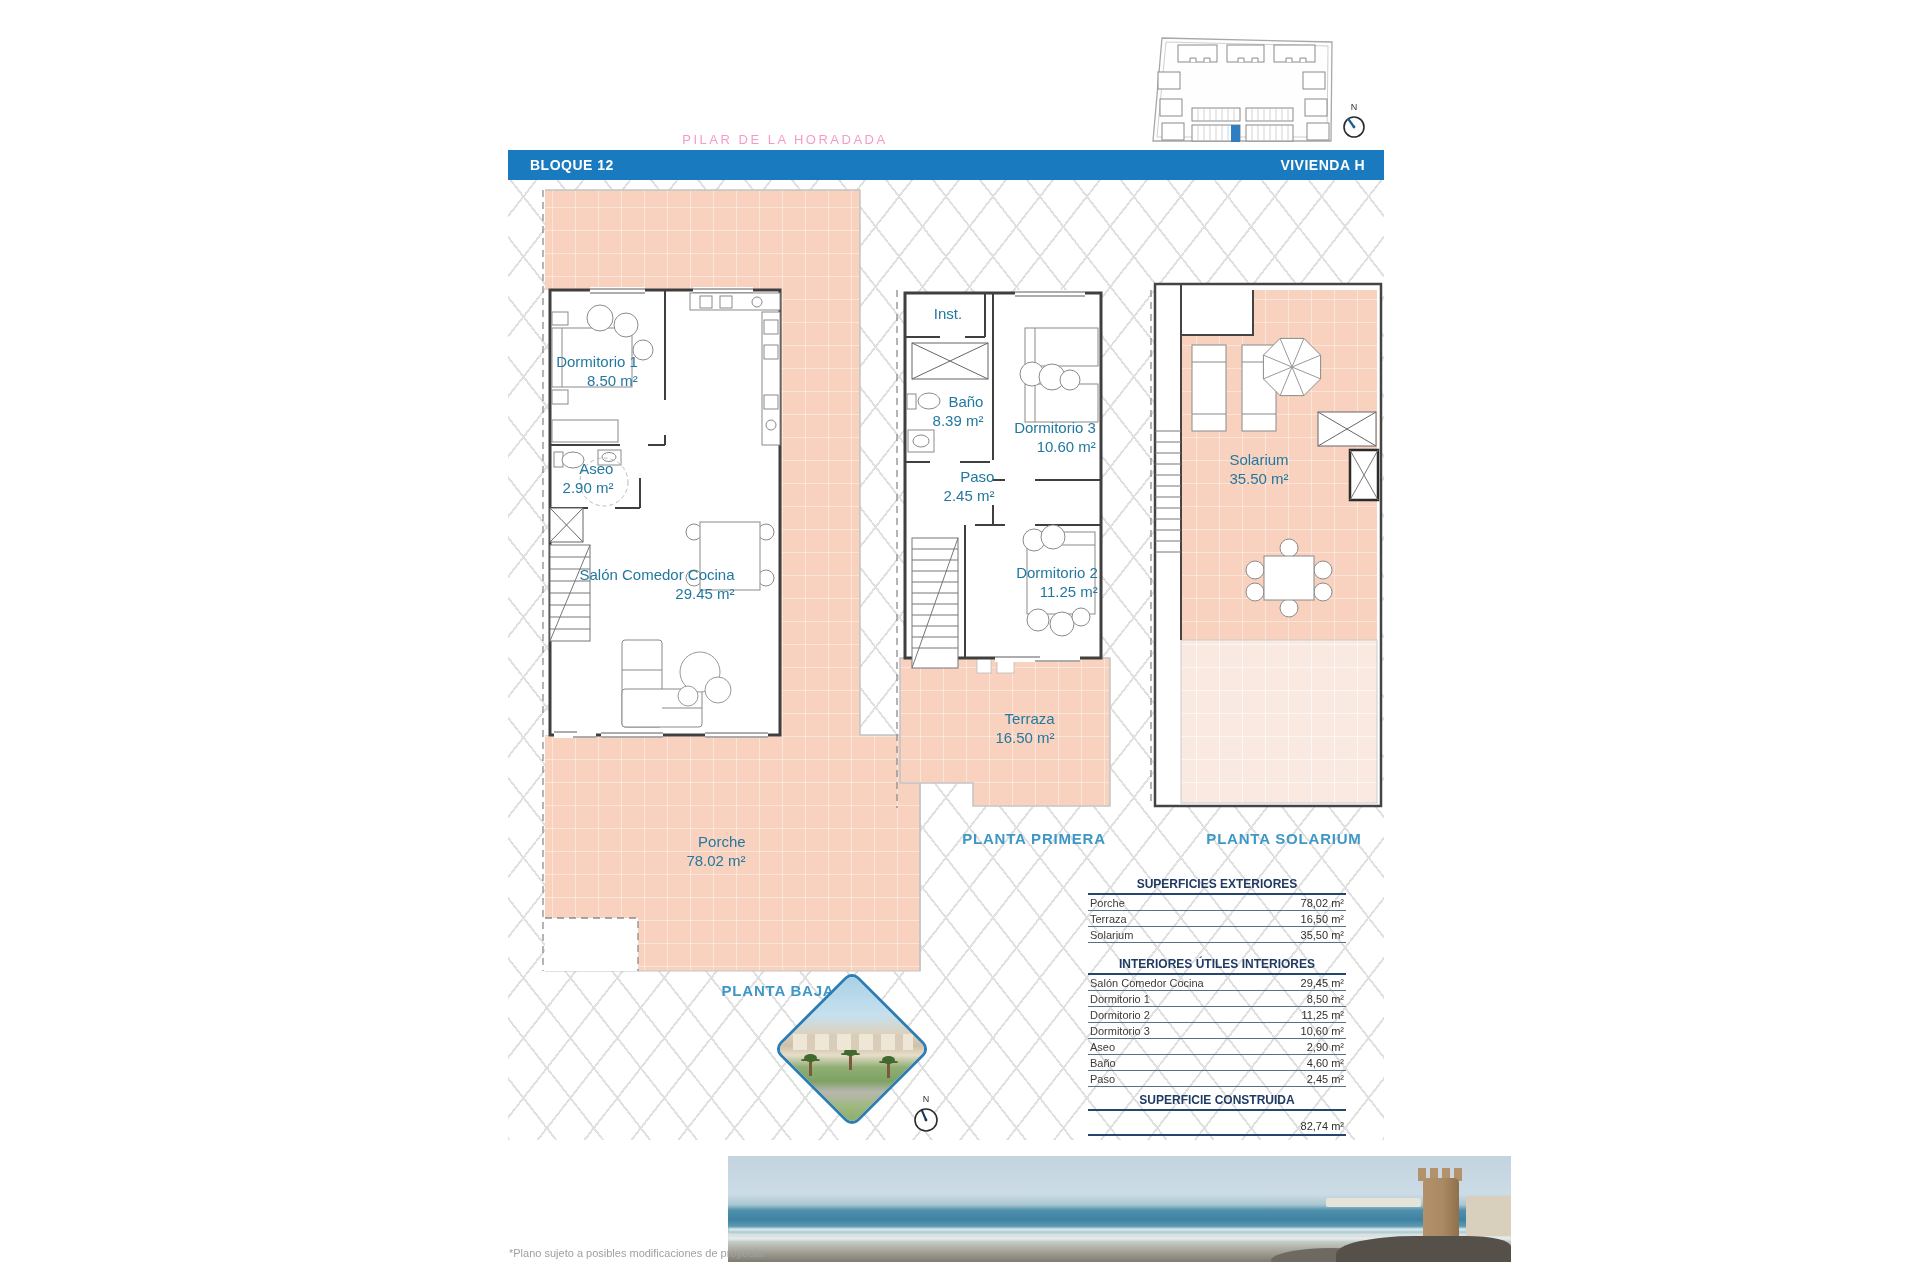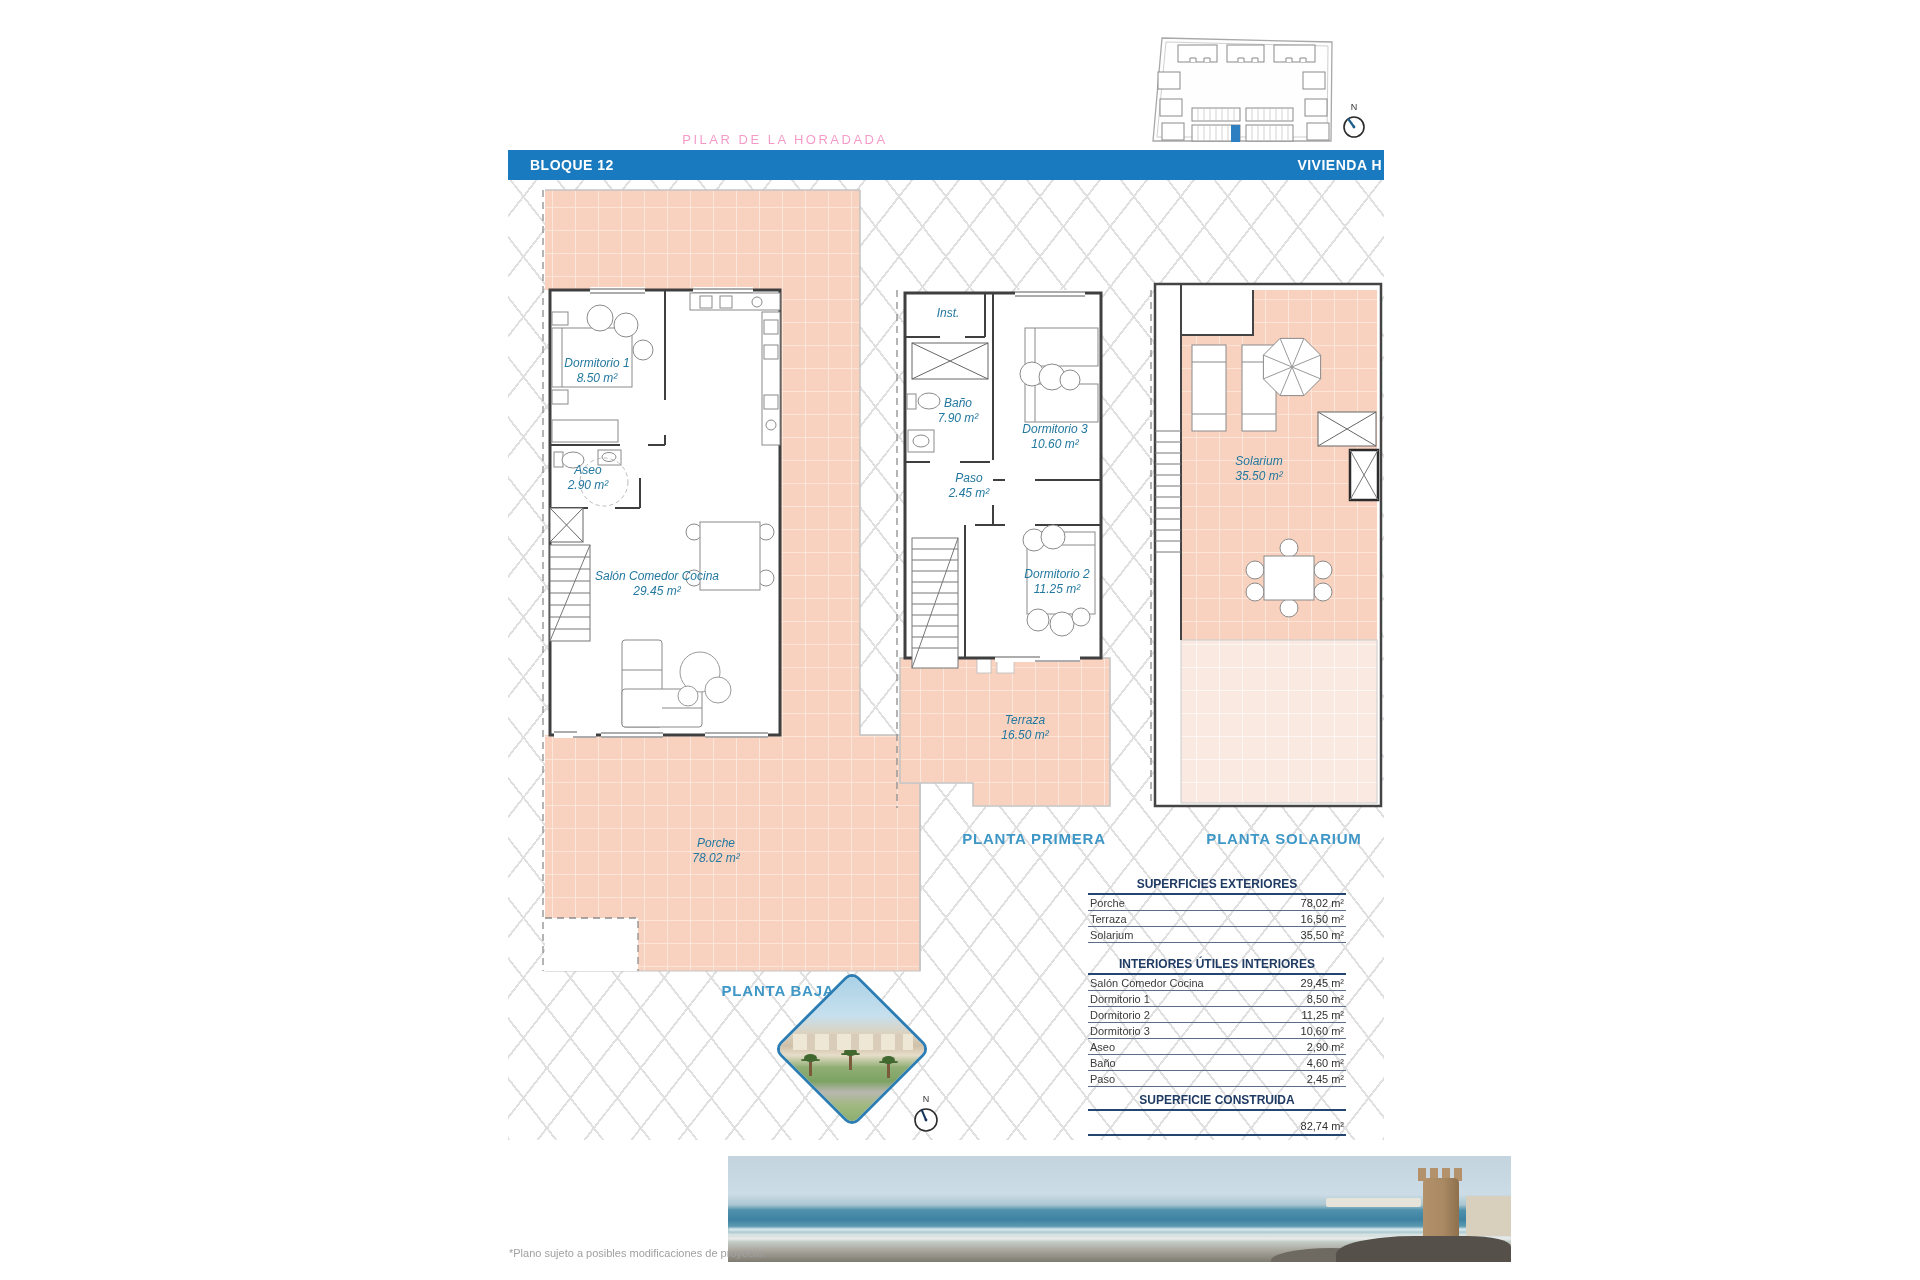--- a/index.html
+++ b/index.html
@@ -11,30 +11,30 @@
       repeating-linear-gradient(52deg,#e0e0e0 0 2px,transparent 2px 37px),
       repeating-linear-gradient(-52deg,#e0e0e0 0 2px,transparent 2px 37px);
     z-index:1;}
 
   .watermark{position:absolute;left:655px;top:132px;width:260px;text-align:center;
     font-size:13px;letter-spacing:2.5px;color:#ec4899;opacity:.55;z-index:2;}
 
   .topbar{position:absolute;left:508px;top:150px;width:876px;height:30px;background:#1a7abf;
     display:flex;justify-content:space-between;align-items:center;z-index:4;
     color:#fff;font-weight:bold;font-size:14px;letter-spacing:.5px;}
-  .topbar .lft{padding-left:22px;} .topbar .rgt{padding-right:2px;}
+  .topbar .lft{padding-left:22px;} .topbar .rgt{padding-right:19px;}
 
   svg.layer{position:absolute;z-index:2;}
   .siteplan{left:1140px;top:30px;width:240px;height:120px;}
   .plan1{left:535px;top:160px;width:395px;height:830px;}
   .plan2{left:880px;top:280px;width:250px;height:550px;}
   .plan3{left:1140px;top:275px;width:255px;height:540px;}
 
-  .rlabel{position:absolute;transform:translate(-50%,-50%);text-align:center;color:#23789f;
-    font-size:12px;line-height:1.28;white-space:nowrap;z-index:3;font-style:italic;}
+  .rlabel{position:absolute;transform:translate(-50%,-50%);text-align:right;color:#23789f;
+    font-size:15px;line-height:1.28;white-space:nowrap;z-index:3;}
   .plan-title{position:absolute;transform:translateX(-50%);color:#3e97c6;font-size:15px;
     font-weight:600;letter-spacing:.8px;white-space:nowrap;z-index:3;}
 
   .compass{position:absolute;z-index:3;width:32px;text-align:center;}
   .compass .n{font-size:9px;color:#333;line-height:9px;margin-bottom:1px;}
   .compass-top{left:1338px;top:103px;}
   .compass-bottom{left:910px;top:1095px;}
 
   
   .tbl{position:absolute;left:1088px;width:258px;z-index:3;}
@@ -369,21 +369,21 @@
   </div>
   <div class="rlabel" style="left:716px;top:851px">
     <div>Porche</div>
       <div>78.02 m²</div>
   </div>
   <div class="rlabel" style="left:948px;top:314px">
     <div>Inst.</div>
   </div>
   <div class="rlabel" style="left:958px;top:411px">
     <div>Baño</div>
-      <div>7.90 m²</div>
+      <div>8.39 m²</div>
   </div>
   <div class="rlabel" style="left:1055px;top:437px">
     <div>Dormitorio 3</div>
       <div>10.60 m²</div>
   </div>
   <div class="rlabel" style="left:969px;top:486px">
     <div>Paso</div>
       <div>2.45 m²</div>
   </div>
   <div class="rlabel" style="left:1057px;top:582px">

